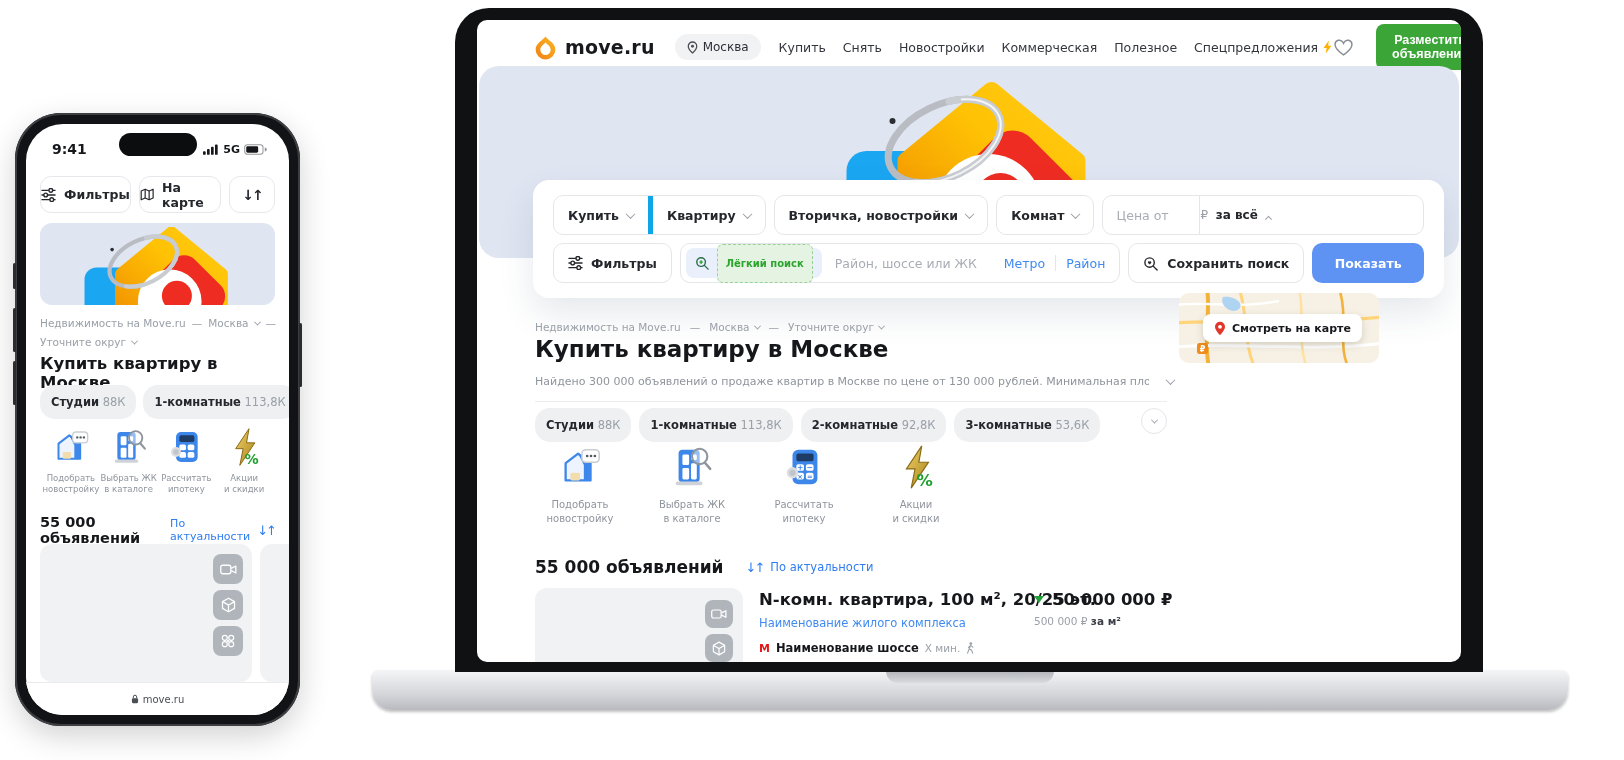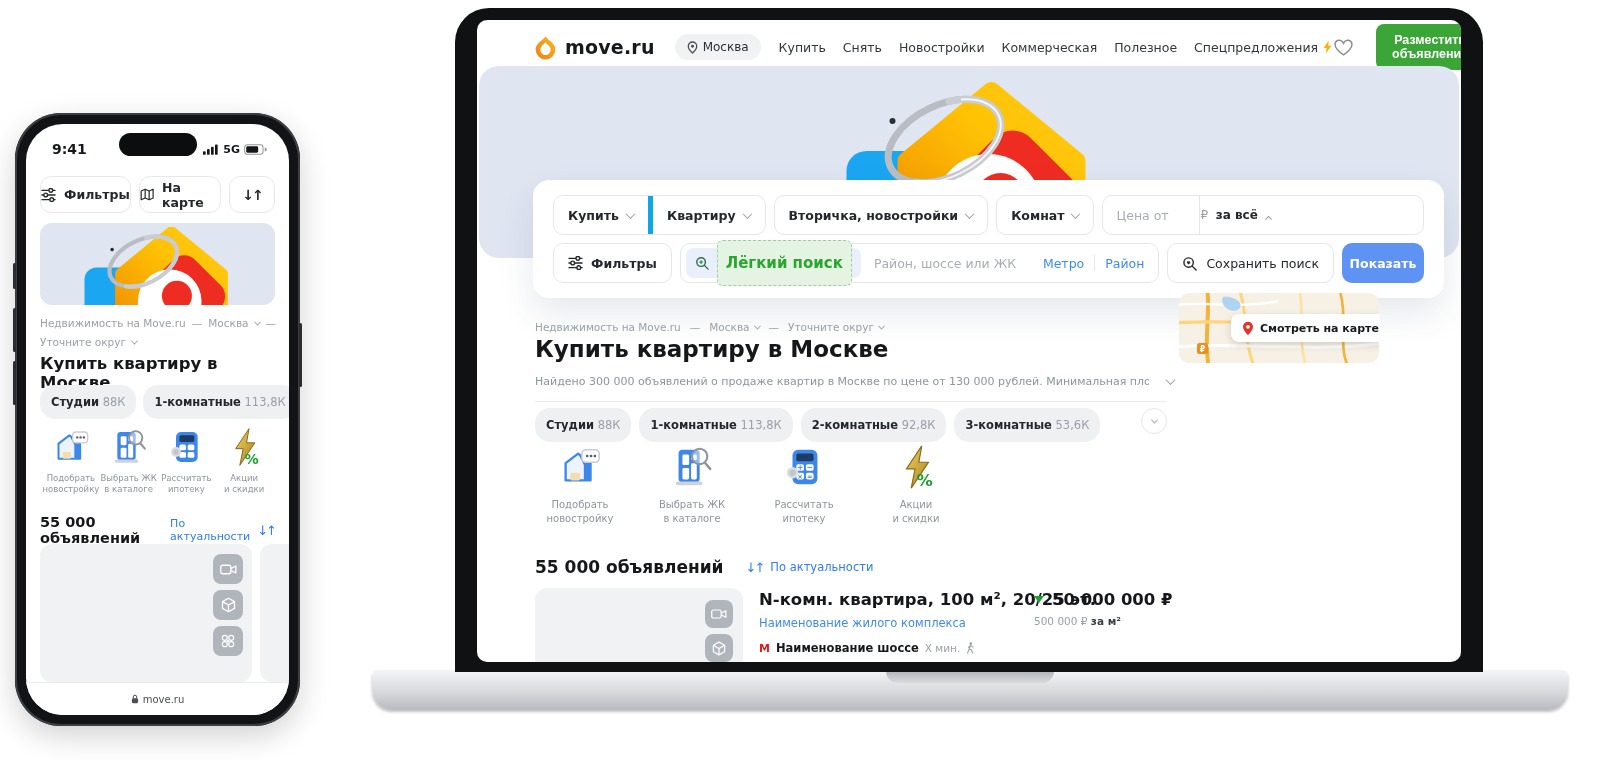--- a/index.html
+++ b/index.html
@@ -54,26 +54,26 @@
     transform:rotate(45deg) translate(-1px,-1px); display:inline-block; }
   .chev.up { transform:rotate(-135deg) translate(-2px,-2px); }
   .chev.sm { width:5px; height:5px; }
   .unit { font-size:12px; color:#9aa0a8; padding-right:12px; white-space:nowrap; }
   .unit b { color:#24272c; font-size:12px; }
   .filters-btn { gap:8px; padding:0 14px; cursor:pointer; font-size:12.5px; font-weight:600; color:#24272c; }
   .easy-field { flex:1; padding:0 14px 0 5px; }
   .easy-chip { display:flex; align-items:center; gap:7px; background:#e9effb; border-radius:8px;
     height:30px; padding:0 9px; }
   .easy-badge { background:#e4f3e2; border:1px dashed #9ccf9a; border-radius:6px; padding:13px 8px;
-    font-size:15px; font-weight:600; color:#2BA52E; white-space:nowrap; }
+    font-size:10px; font-weight:600; color:#2BA52E; white-space:nowrap; }
   .easy-input { flex:1; }
   .blue-links { display:flex; align-items:center; gap:10px; font-size:12.5px; }
   .blue-links a { color:#3F8AF0; text-decoration:none; cursor:pointer; }
   .vsep { width:1px; height:16px; background:#e4e6ea; }
-  .save-btn { gap:8px; padding:0 14px; cursor:pointer; font-size:12.5px; font-weight:400; color:#24272c; white-space:nowrap; }
+  .save-btn { gap:8px; padding:0 14px; cursor:pointer; font-size:12.5px; font-weight:700; color:#24272c; white-space:nowrap; }
   .btn-show { width:132px; background:#5F93F3; border:none; border-radius:10px; color:#fff;
     font-size:12.5px; font-weight:600; cursor:pointer; font-family:inherit; }
 
   
   .lt-breadcrumb { position:absolute; top:301px; left:58px; display:flex; align-items:center; gap:9px;
     font-size:10.5px; color:#9aa0a8; }
   .lt-breadcrumb .bc-item { display:flex; align-items:center; gap:5px; cursor:pointer; }
   .lt-h1 { position:absolute; top:316px; left:58px; font-size:23px; font-weight:800; color:#15171b; }
   .lt-desc { position:absolute; top:355px; left:58px; width:614px; font-size:11px; color:#8f959d;
     white-space:nowrap; overflow:hidden; }
@@ -108,21 +108,21 @@
   .metro-walk { color:#9aa0a8; font-size:10.5px; }
   .card-price { position:absolute; left:557px; top:570px; }
   .price-row { display:flex; align-items:center; gap:8px;justify-content:space-between; }
   .tri-down { width:0; height:0; border-left:5px solid transparent; border-right:5px solid transparent;
     border-top:7px solid #21A038; }
   .price-val { font-size:16.5px; font-weight:800; color:#15171b; white-space:nowrap; }
   .price-per { margin-top:6px; font-size:10.5px; color:#9aa0a8; }
   .price-per b { color:#3a3e44; font-weight:600; }
   .lt-map { position:absolute; top:273px; left:702px; width:200px; height:70px; border-radius:10px;
     overflow:hidden; cursor:pointer; }
-  .map-btn { position:absolute; left:52px; top:21px; height:28px; background:#fff; border-radius:8px;
+  .map-btn { position:absolute; left:24px; top:21px; height:28px; background:#fff; border-radius:8px;
     box-shadow:0 3px 8px rgba(0,0,0,.15); display:flex; align-items:center; gap:6px; padding:0 11px;
     font-size:11px; font-weight:600; color:#17191d; white-space:nowrap; }
 
   
   .phone { position:absolute; left:15px; top:113px; width:285px; height:613px; background:#121316;
     border-radius:46px; box-shadow:inset 0 0 0 2px #3c3e42, 0 10px 30px rgba(0,0,0,.18); }
   .ph-btn-side { position:absolute; background:#2a2c30; border-radius:2px; }
   .ph-screen { position:absolute; left:11px; top:11px; right:11px; bottom:11px; background:#fff;
     border-radius:37px; overflow:hidden; }
   .island { position:absolute; top:9px; left:50%; transform:translateX(-50%); width:78px; height:23px;

